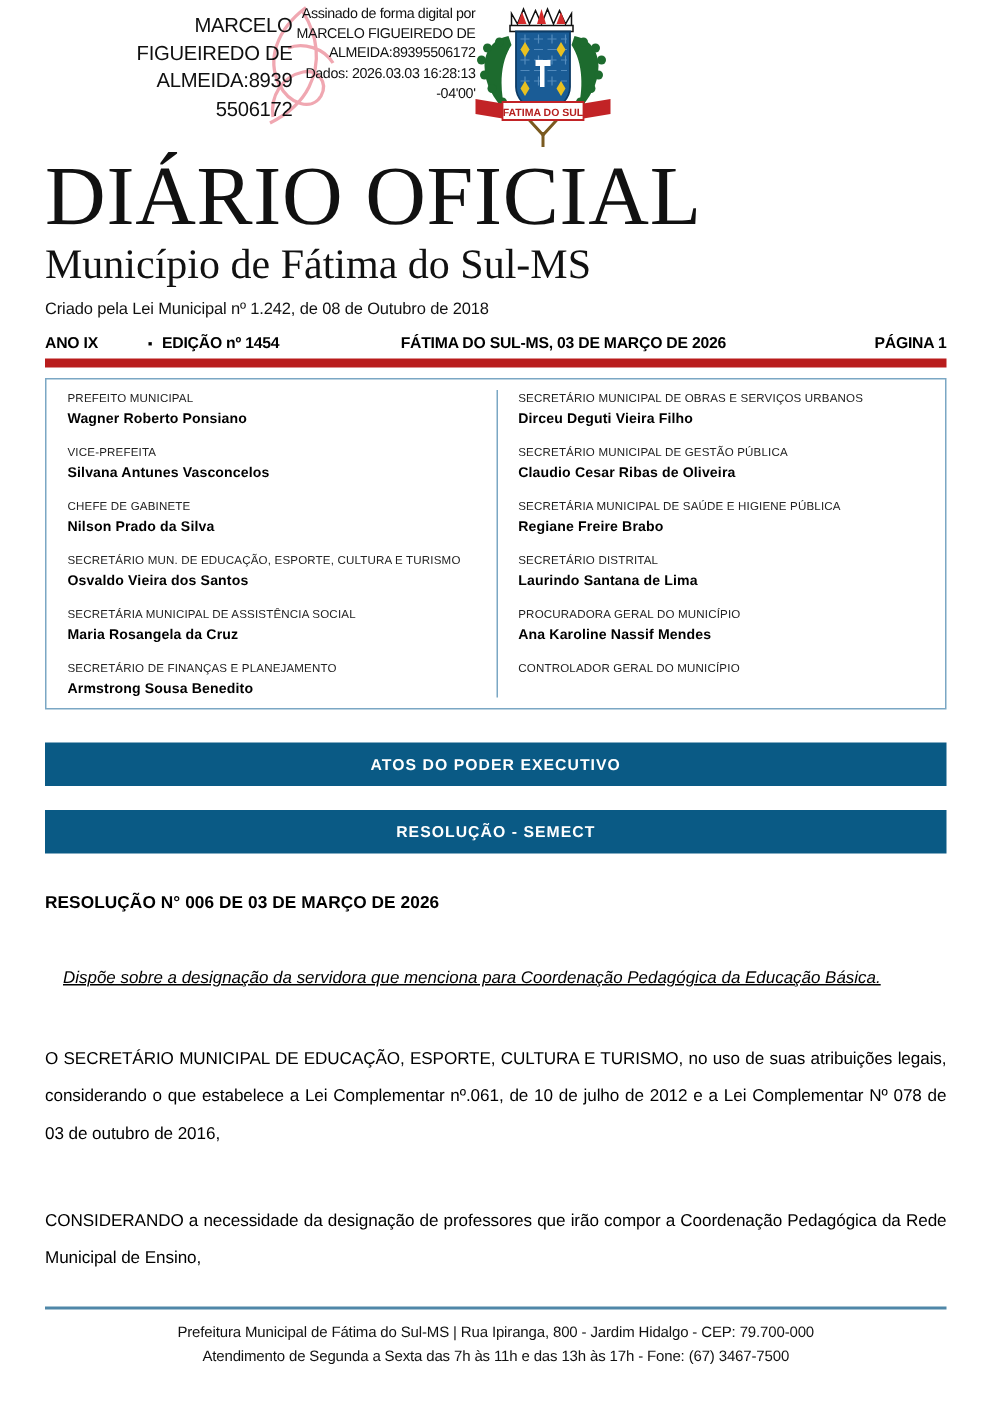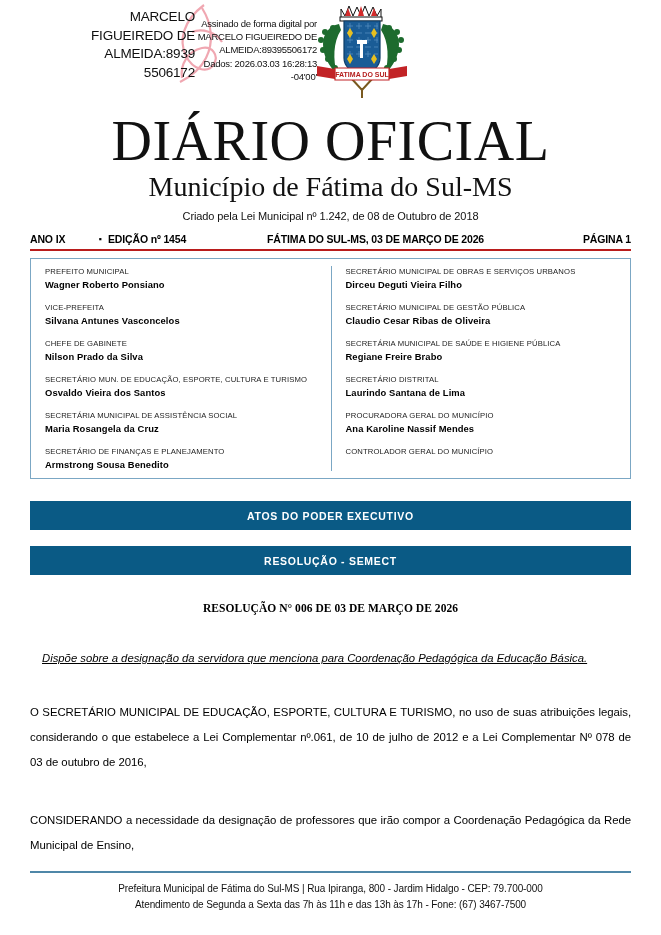--- a/index.html
+++ b/index.html
@@ -44,41 +44,41 @@
     top: 8px;
     width: 132px;
     font-size: 13.5px;
     line-height: 18.5px;
     letter-spacing: -0.2px;
     color: #101010;
   }
   .sig-details {
     position: absolute;
     left: 165px;
-    top: 17px;
+    top: 3px;
     width: 122px;
     font-size: 9.5px;
     line-height: 13.2px;
     letter-spacing: -0.25px;
     color: #101010;
   }
 
   
   .brasao {
     position: absolute;
     left: 281px;
     top: 2px;
     width: 102px;
     height: 100px;
   }
 
   
   .masthead {
-    text-align: center;
-    margin-top: 12px;
+    text-align: left;
+    margin-top: 2px;
   }
   .main-title {
     font-family: "Liberation Serif", "DejaVu Serif", serif;
     font-size: 56px;
     line-height: 58px;
     font-weight: 400;
     letter-spacing: 0.5px;
     color: #111;
   }
   .sub-title {
@@ -99,21 +99,21 @@
 
   
   .edition-bar {
     margin-top: 9px;
     display: flex;
     align-items: flex-end;
     font-size: 10.5px;
     font-weight: bold;
     letter-spacing: -0.15px;
     padding-bottom: 4px;
-    border-bottom: 2px solid #b91c1c;
+    border-bottom: 6px solid #b91c1c;
     color: #000;
   }
   .ed-ano { width: 62px; }
   .ed-dot {
     width: 16px;
     text-align: center;
     font-size: 9px;
     position: relative;
     top: -1px;
   }
@@ -167,26 +167,25 @@
     font-size: 10.5px;
     font-weight: bold;
     letter-spacing: 0.7px;
     padding: 9px 0 8px 0;
   }
   .banner-exec { margin-top: 22px; }
   .banner-res { margin-top: 16px; }
 
   
   .doc-title {
-    text-align: center;
+    text-align: left;
     font-size: 11.5px;
     font-weight: bold;
     letter-spacing: 0.05px;
     margin-top: 27px;
-    font-family: Liberation Serif, serif;
   }
   .ementa {
     font-size: 11.3px;
     font-style: italic;
     line-height: 20px;
     text-align: justify;
     margin-top: 34px;
     margin-left: 12px;
     margin-right: 6px;
     text-decoration: underline;

